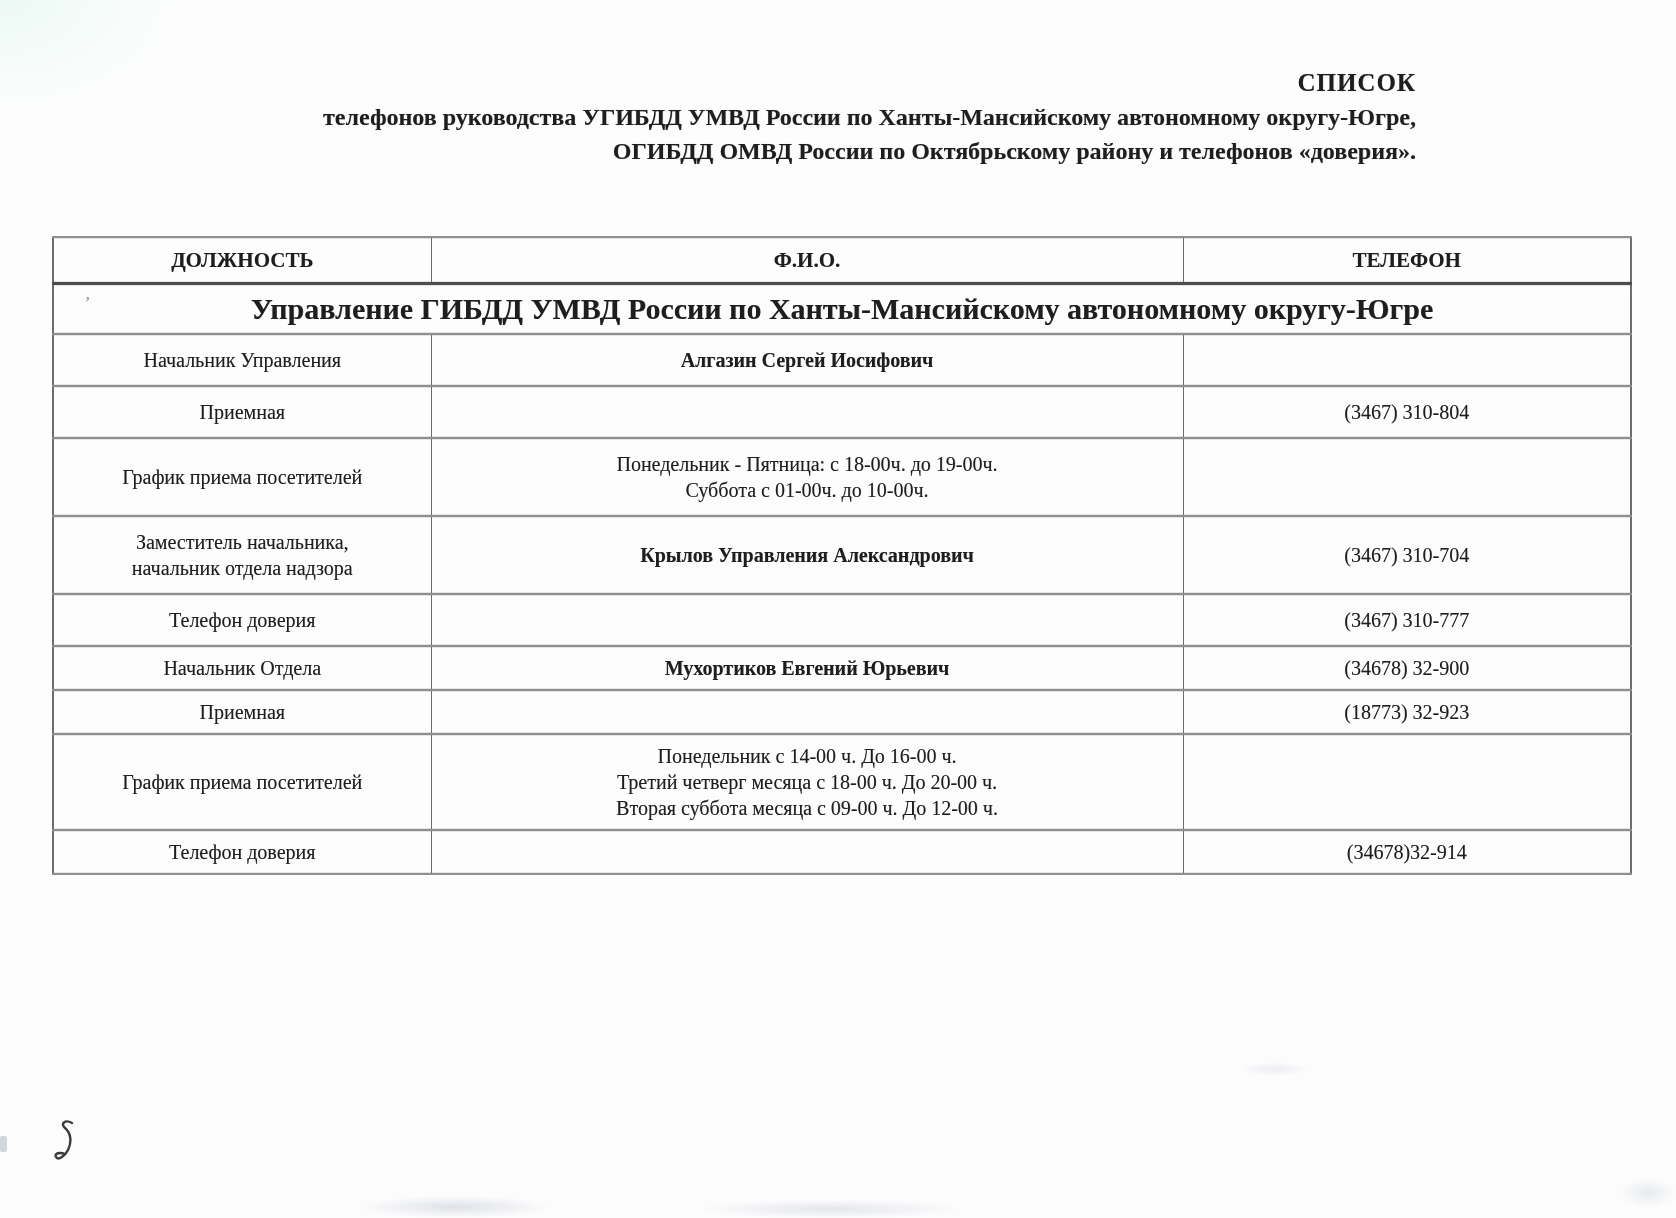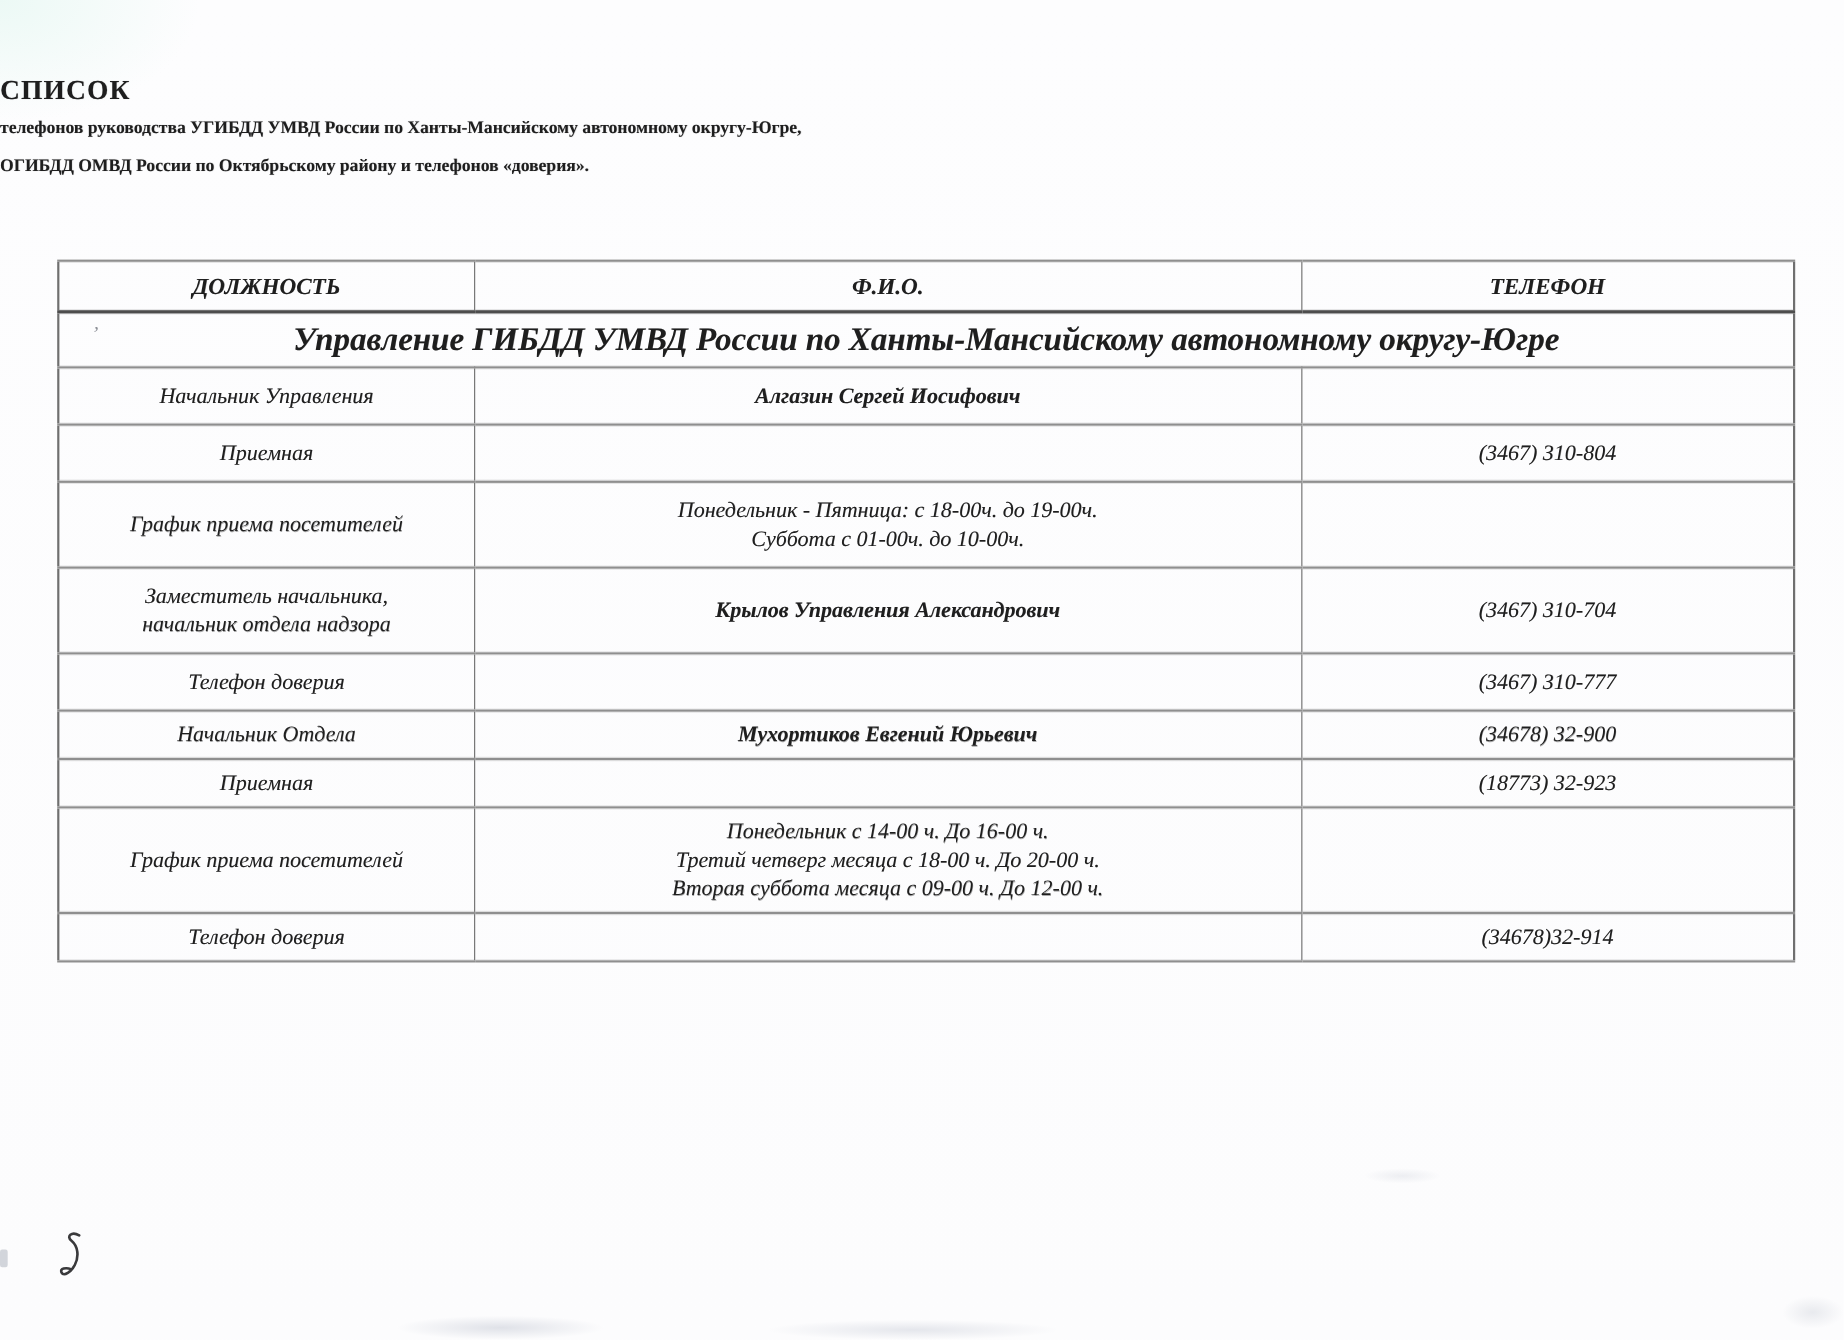--- a/index.html
+++ b/index.html
@@ -19,31 +19,31 @@
     background:
       radial-gradient(ellipse 260px 160px at 0px 0px, rgba(222,246,238,0.55), rgba(222,246,238,0) 70%),
       linear-gradient(#fdfdfe, #fcfcfd);
   }
   
   .title-block {
     position: absolute;
     left: 0;
     top: 66px;
     width: 1416px;
-    text-align: left;
+    text-align: right;
     line-height: 34px;
     text-shadow: 0.3px 0.3px 0.7px rgba(35,35,35,0.40);
   }
   .title-main {
     font-size: 25px;
     font-weight: bold;
     letter-spacing: 1px;
   }
   .title-sub {
-    font-size: 16px;
+    font-size: 24px;
     font-weight: bold;
   }
   
   table.phone-table {
     position: absolute;
     left: 52px;
     top: 236px;
     width: 1578px;
     border-collapse: collapse;
     table-layout: fixed;
@@ -58,21 +58,20 @@
     border-right: 1px solid #6a6a6a;
     border-top: 2px solid #8f8f8f;
     border-bottom: 2px solid #8f8f8f;
     text-align: center;
     vertical-align: middle;
     font-size: 20px;
     line-height: 26px;
     padding: 10px 8px;
     text-shadow: 0.3px 0.3px 0.6px rgba(35,35,35,0.38);
     box-shadow: inset 0 1px 0 rgba(160,160,160,0.25), inset 0 -1px 0 rgba(160,160,160,0.25);
-    font-style: italic;
   }
   table.phone-table { border: 2px solid #6f6f6f; }
   table.phone-table thead th {
     font-weight: bold;
     font-size: 21px;
     padding: 9px 8px;
     border-bottom: 3px solid #4d4d4d;
   }
   tr.section-row td {
     font-weight: bold;

